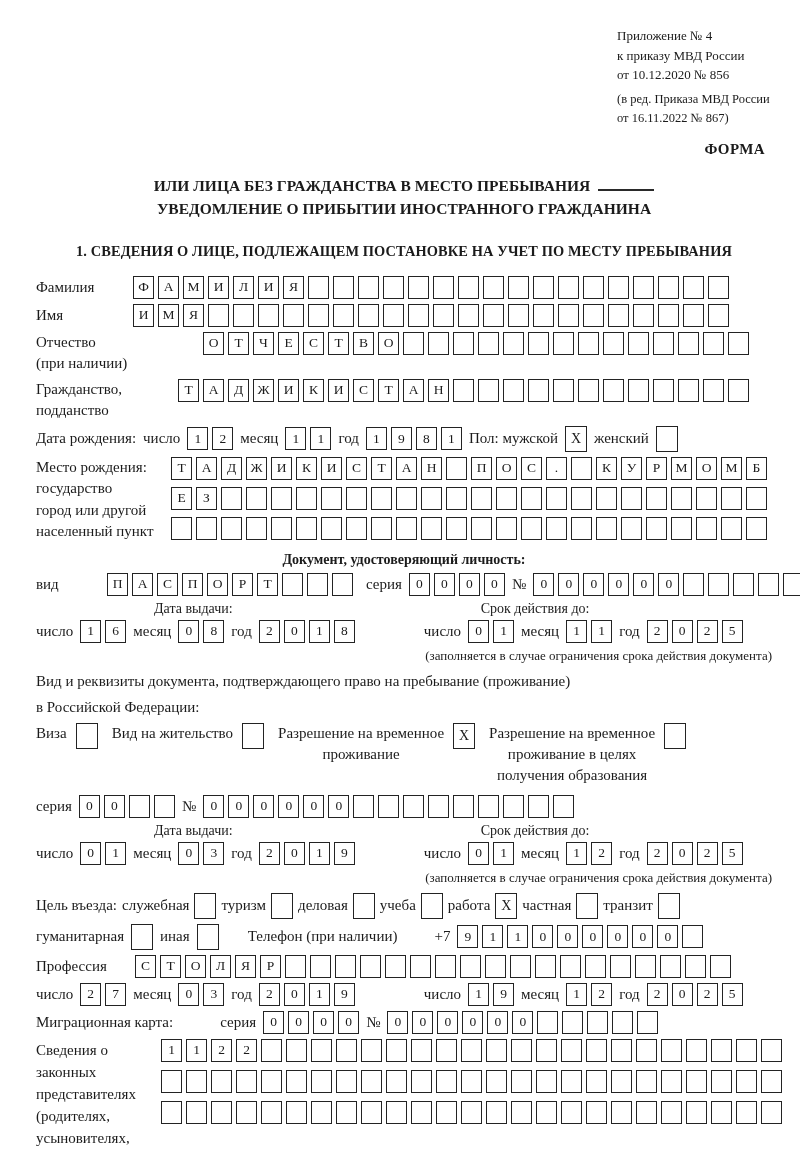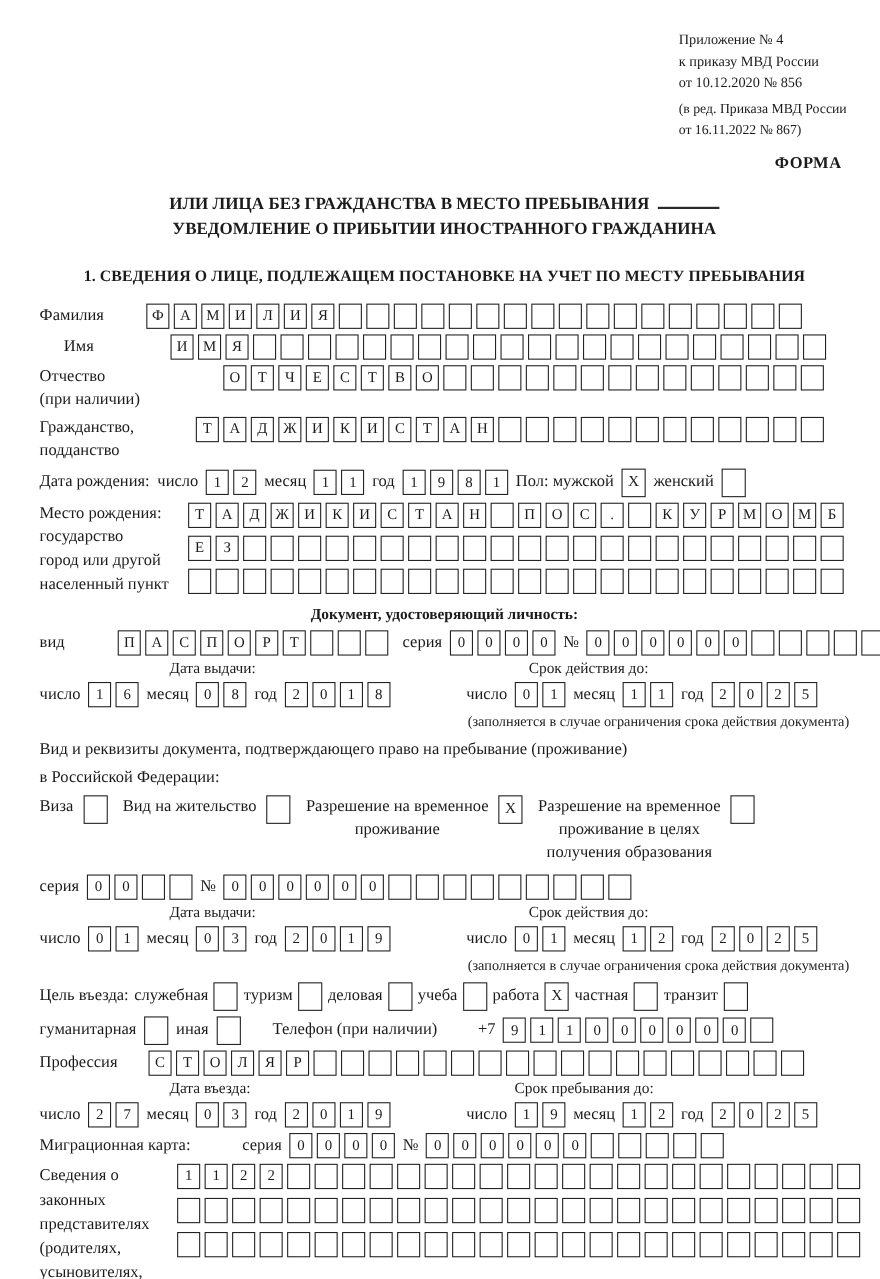--- a/index.html
+++ b/index.html
@@ -98,21 +98,21 @@
           <span class="cell"></span>
           <span class="cell"></span>
           <span class="cell"></span>
           <span class="cell"></span>
           <span class="cell"></span>
           <span class="cell"></span>
         </span>
     </div>
 
     <div class="r">
-      <span class="lblcol" style="width:90px;margin-left:22px;">Имя</span>
+      <span class="lblcol" style="width:90px;">Имя</span>
       <span class="cells">
           <span class="cell">И</span>
           <span class="cell">М</span>
           <span class="cell">Я</span>
           <span class="cell"></span>
           <span class="cell"></span>
           <span class="cell"></span>
           <span class="cell"></span>
           <span class="cell"></span>
           <span class="cell"></span>
@@ -553,24 +553,20 @@
           <span class="cell"></span>
           <span class="cell"></span>
           <span class="cell"></span>
           <span class="cell"></span>
           <span class="cell"></span>
           <span class="cell"></span>
           <span class="cell"></span>
         </span>
     </div>
 
-    <div class="hdr-row">
-      <span style="margin-left:118px;">Дата въезда:</span>
-      <span style="margin-left:240px;">Срок пребывания до:</span>
-    </div>
 
     <div class="r">
       <span class="w">число</span>
       <span class="cells">
           <span class="cell">2</span>
           <span class="cell">7</span>
         </span>
       <span class="w">месяц</span>
       <span class="cells">
           <span class="cell">0</span>

